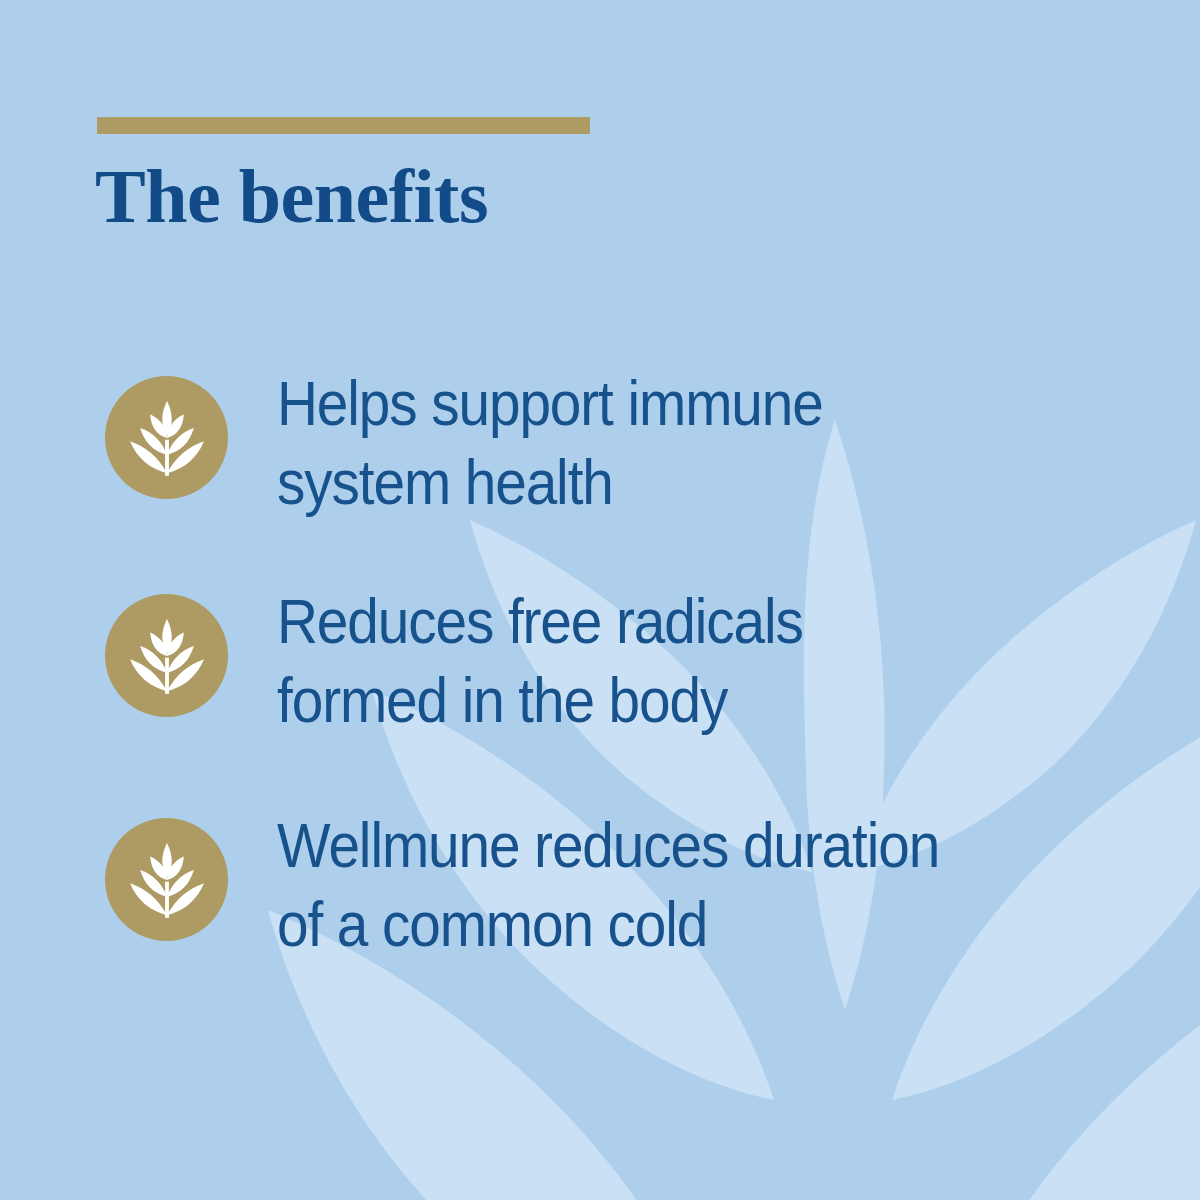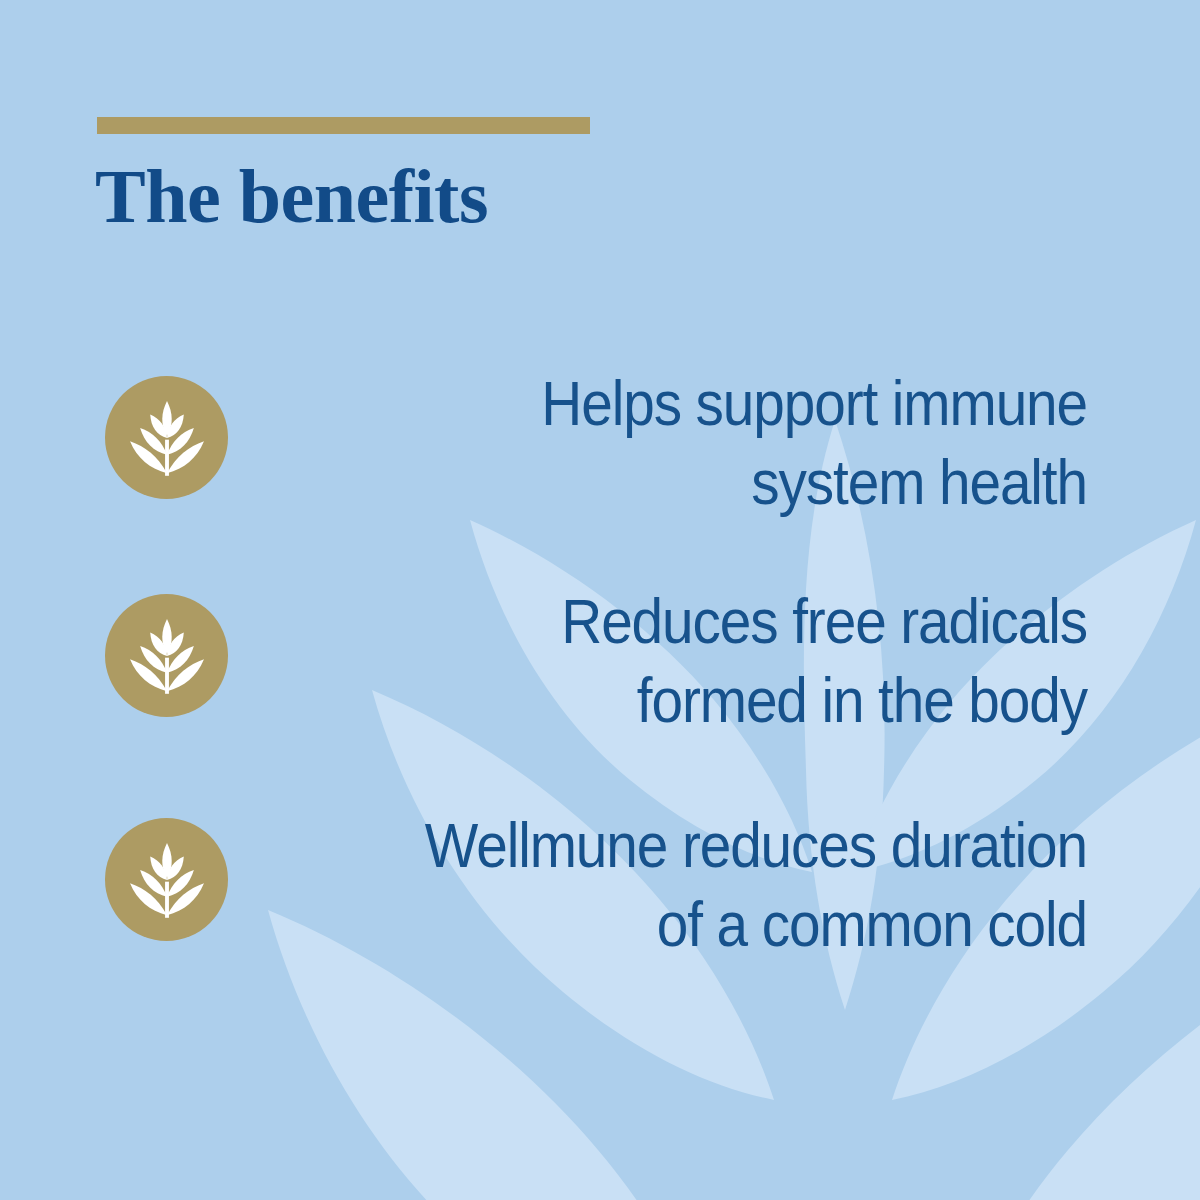--- a/index.html
+++ b/index.html
@@ -12,21 +12,20 @@
     overflow: hidden;
     font-family: "Liberation Sans", sans-serif;
   }
 
   #card {
     position: relative;
     width: 1200px;
     height: 1200px;
     background: #ADCFEC;
     overflow: hidden;
-    text-align: right;
   }
 
   
   #watermark {
     position: absolute;
     left: 0;
     top: 0;
     width: 1200px;
     height: 1200px;
     pointer-events: none;

